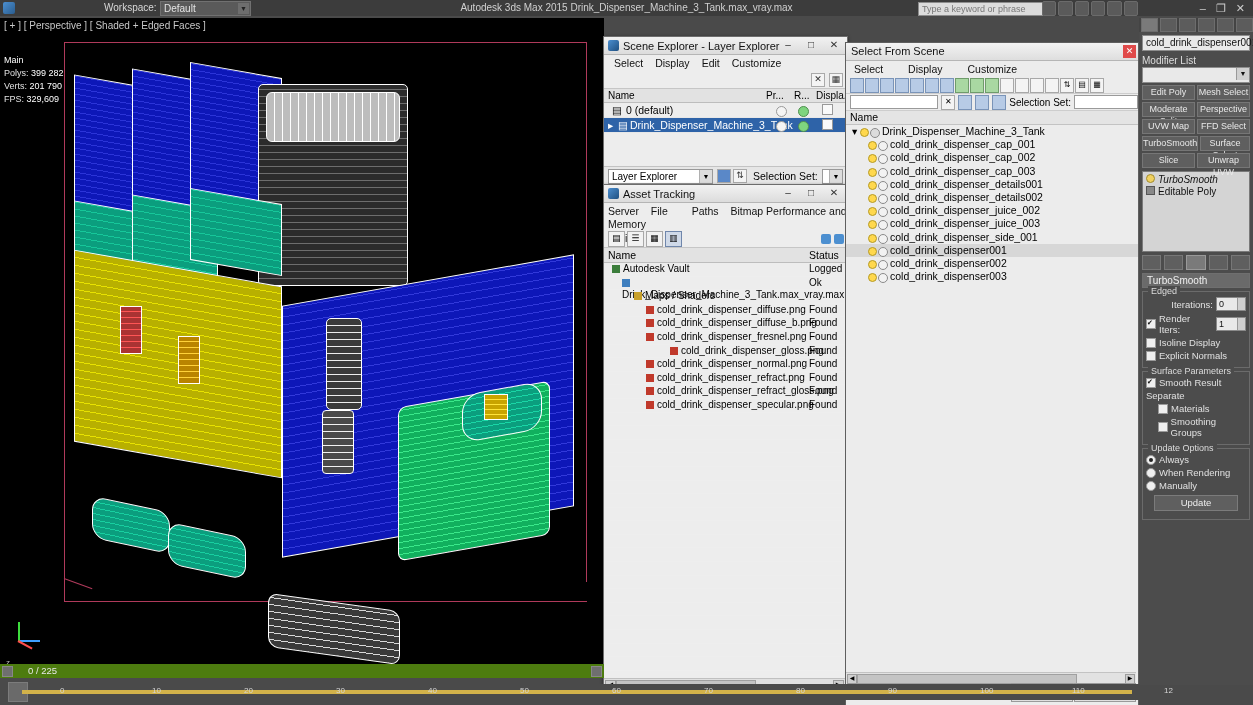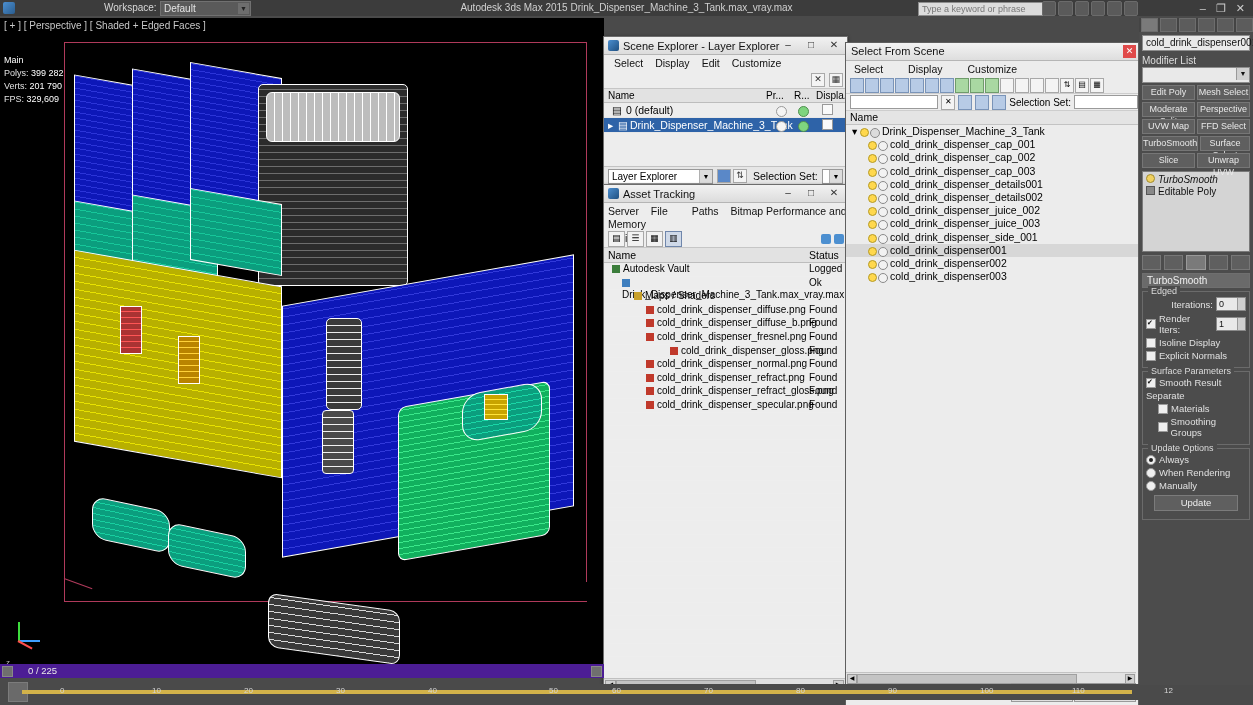--- a/index.html
+++ b/index.html
@@ -107,21 +107,21 @@
   .spin{width:26px;height:12px;background:#e9e9e9;border:1px solid #8a8a8a;color:#111;font-size:9px;line-height:12px;text-align:left;padding-left:2px;position:relative;}
   .spin .sp{position:absolute;right:0;top:0;width:7px;height:12px;background:#cfcfcf;border-left:1px solid #9a9a9a;}
   .chk{width:8px;height:8px;border:1px solid #9a9a9a;background:#efefef;display:inline-block;}
   .chk.on:after{content:"✔";font-size:7px;color:#111;position:relative;top:-4px;left:0px;}
   .radio{width:8px;height:8px;border-radius:50%;border:1px solid #9a9a9a;background:#efefef;display:inline-block;position:relative;}
   .radio.on:after{content:"";position:absolute;left:2px;top:2px;width:4px;height:4px;background:#222;border-radius:50%;}
   .wbtn{height:14px;background:#5f5f5f;border:1px solid #7b7b7b;text-align:center;font-size:9.5px;line-height:13px;color:#eee;margin:3px;}
   .track{position:absolute;left:0;top:684px;width:1139px;height:16px;background:#4a4a4a;}
   .ruler{position:absolute;left:22px;top:686px;width:1110px;height:12px;color:#d5d5d5;font-size:8px;}
   .ruler .tk{position:absolute;top:0;}
-  .statusbar{position:absolute;left:0;top:664px;width:604px;height:14px;background:#4c1d95;color:#e2e2e2;font-size:9.5px;}
+  .statusbar{position:absolute;left:0;top:664px;width:604px;height:14px;background:#4d7c0f;color:#e2e2e2;font-size:9.5px;}
   .frameval{position:absolute;left:28px;top:1px;font-size:9.5px;color:#e8e8e8;}
   .keybtn{position:absolute;left:8px;top:682px;width:18px;height:18px;background:#6a6a6a;border:1px solid #7c7c7c;}
   .tline{position:absolute;left:22px;top:690px;width:1110px;height:4px;background:#d2b24a;}
 </style>
 </head>
 <body>
 
 <div class="app">
 
   <div class="titlebar">
@@ -601,21 +601,21 @@
   </div>
   <div class="track"></div>
   <div class="keybtn"></div>
   <div class="tline"></div>
   <div class="ruler" id="ruler">
       <span class="tk" style="left: 38px;">0</span>
       <span class="tk" style="left: 130px;">10</span>
       <span class="tk" style="left: 222px;">20</span>
       <span class="tk" style="left: 314px;">30</span>
       <span class="tk" style="left: 406px;">40</span>
-      <span class="tk" style="left: 527px;">50</span>
+      <span class="tk" style="left: 498px;">50</span>
       <span class="tk" style="left: 590px;">60</span>
       <span class="tk" style="left: 682px;">70</span>
       <span class="tk" style="left: 774px;">80</span>
       <span class="tk" style="left: 866px;">90</span>
       <span class="tk" style="left: 958px;">100</span>
       <span class="tk" style="left: 1050px;">110</span>
       <span class="tk" style="left: 1142px;">12</span>
     </div>
 
 </div>

